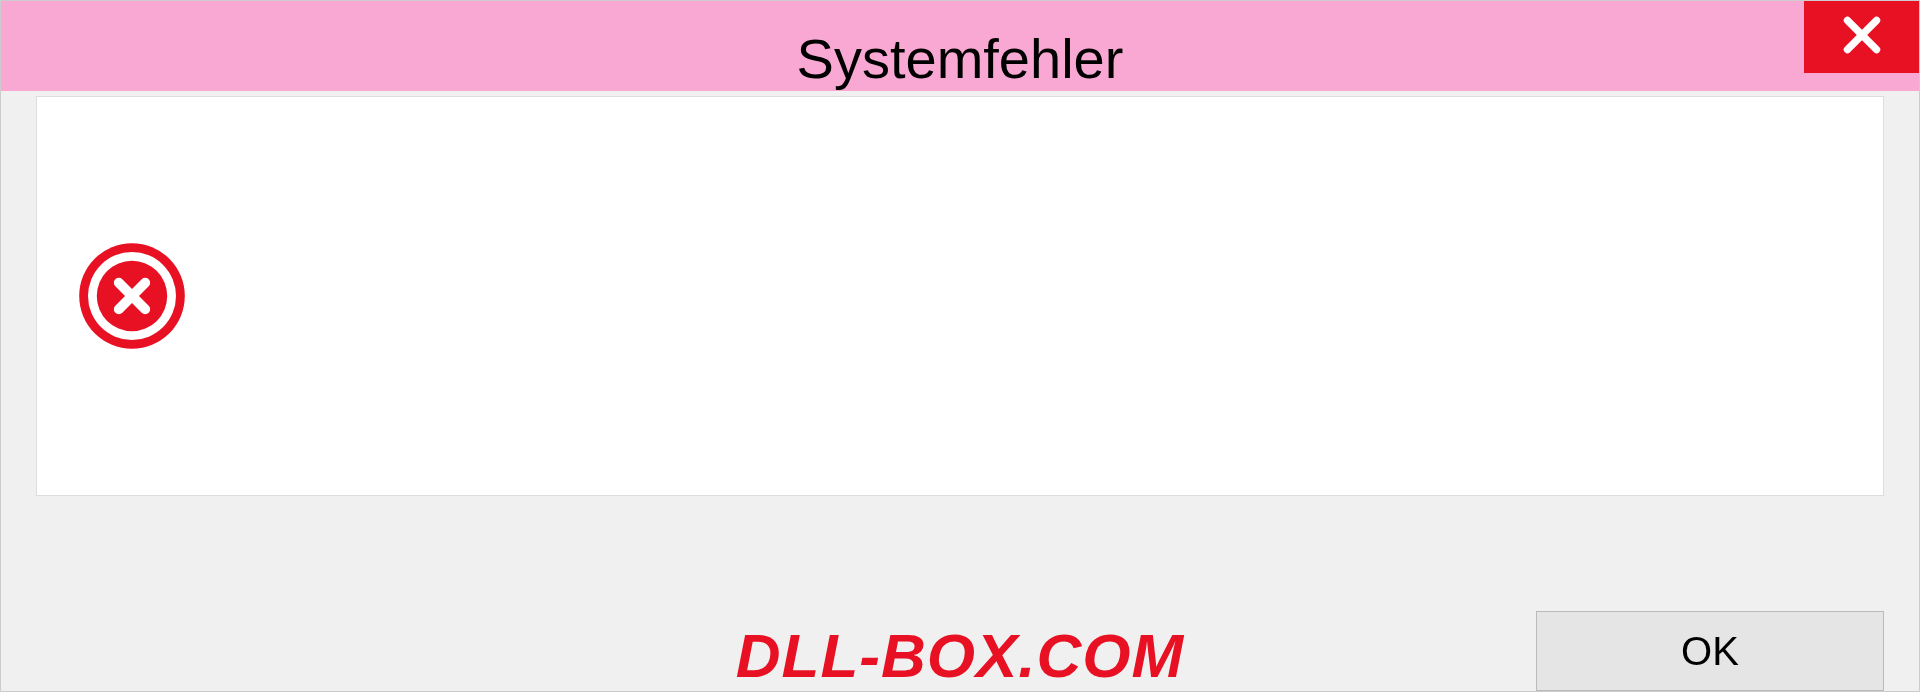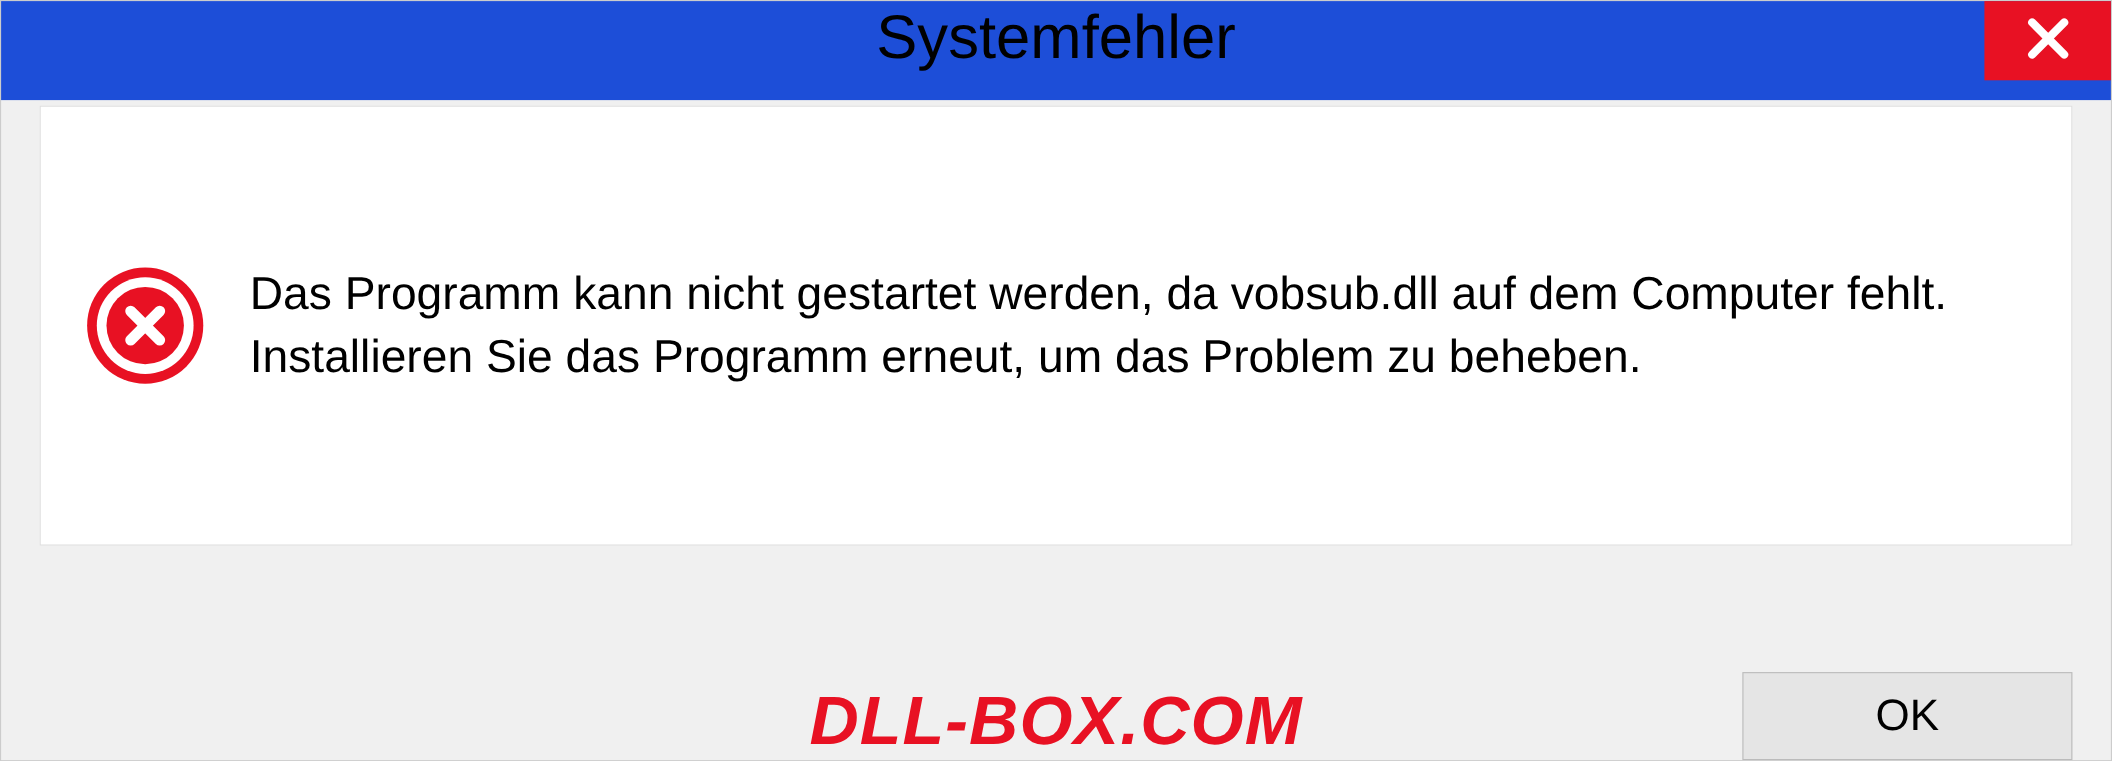--- a/index.html
+++ b/index.html
@@ -19,24 +19,24 @@
       top: 0;
       left: 0;
       width: 1920px;
       height: 692px;
       background: #f0f0f0;
       border: 1px solid #ccc;
     }
     .title-bar {
       height: 90px;
       display: flex;
-      align-items: flex-start;
+      align-items: flex-end;
       justify-content: center;
       position: relative;
-      background: #1d4ed8;
+      background: #f9a8d4;
     }
     .title-text {
       font-size: 56px;
       font-weight: 400;
       color: #000;
     }
     .close-btn {
       position: absolute;
       top: 0;
       right: 0;
@@ -96,21 +96,21 @@
       left: 50%;
       transform: translateX(-50%);
       font-size: 62px;
       font-weight: 800;
       color: #e81123;
       letter-spacing: 1px;
       font-style: italic;
       font-family: Arial, sans-serif;
     }
     .ok-btn {
-      width: 300px;
+      width: 348px;
       height: 80px;
       background: #e5e5e5;
       border: 1px solid #bbb;
       font-size: 40px;
       color: #000;
       display: flex;
       align-items: center;
       justify-content: center;
       cursor: pointer;
       font-family: "Segoe UI", Arial, sans-serif;
@@ -135,20 +135,19 @@
   <div class="content-box">
     <div class="error-icon">
       <svg viewBox="0 0 100 100">
         <circle cx="50" cy="50" r="48" fill="#e81123"></circle>
         <circle cx="50" cy="50" r="40" fill="#fff"></circle>
         <circle cx="50" cy="50" r="32" fill="#e81123"></circle>
         <line x1="38" y1="38" x2="62" y2="62" stroke="#fff" stroke-width="9" stroke-linecap="round"></line>
         <line x1="62" y1="38" x2="38" y2="62" stroke="#fff" stroke-width="9" stroke-linecap="round"></line>
       </svg>
     </div>
-    <div class="error-message">Das Programm kann nicht gestartet werden, da vobsub.dll auf dem Computer fehlt. Installieren Sie das Programm erneut, um das Problem zu beheben.</div>
   </div>
 
   <div class="footer">
     <div class="watermark">DLL-BOX.COM</div>
     <div class="ok-btn">OK</div>
   </div>
 </div>
 
 </body></html>

